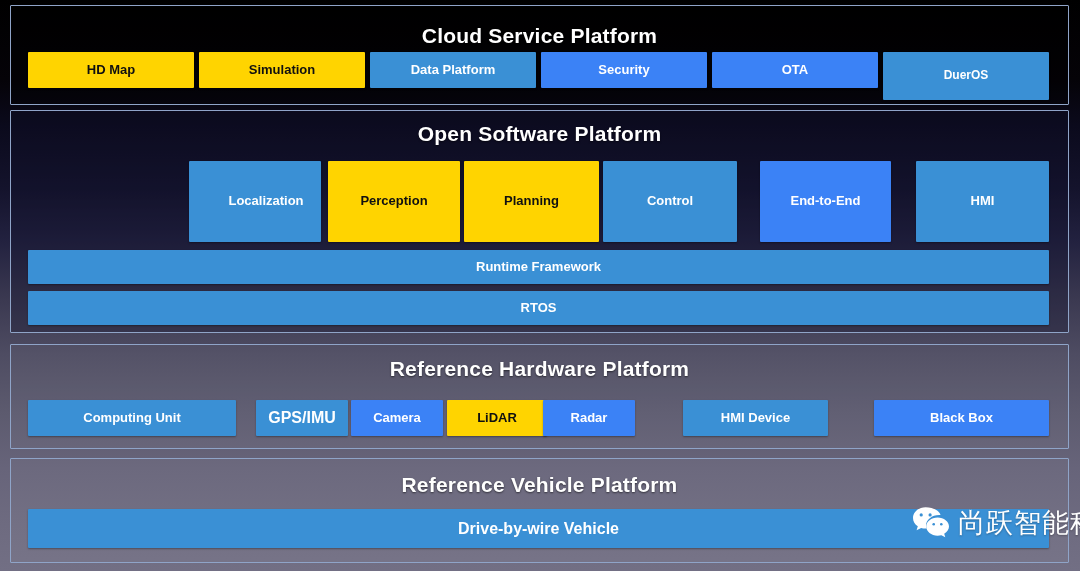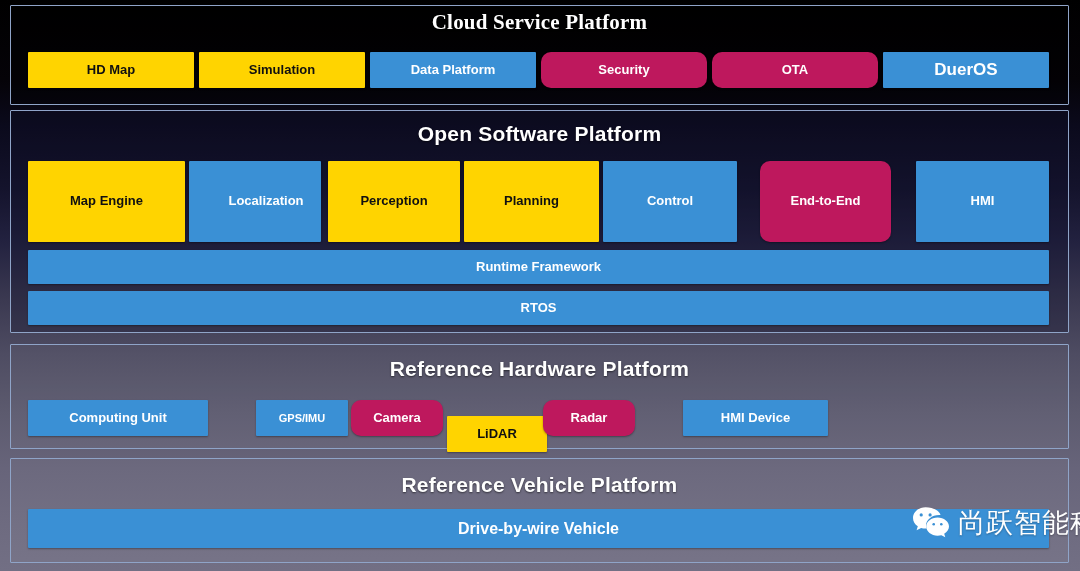--- a/index.html
+++ b/index.html
@@ -49,21 +49,21 @@
     align-items:center;
     justify-content:center;
     font-weight:bold;
     text-align:center;
     line-height:1.1;
     border-radius:1px;
     box-shadow:0 1px 2px rgba(0,0,0,0.35);
   }
   .box.yellow{background:#FFD400;color:#101010;}
   .box.blue{background:#3A90D5;color:#ffffff;}
-  .box.red{background:#be185d;color:#ffffff;border-radius:10px;}
+  .box.red{background:#3b82f6;color:#ffffff;}
 
   
   .watermark{
     position:absolute;
     display:flex;
     align-items:center;
     gap:8px;
     pointer-events:none;
   }
   .wm-text{
@@ -75,48 +75,45 @@
     white-space:nowrap;
   }
   .wm-icon{width:38px;height:34px;display:block;}
 </style>
 </head>
 <body>
 
 <div class="stage">
 
   <div class="panel dark" style="left:10px;top:5px;width:1059px;height:100px;">
-    <div class="panel-title" style="top:4px;font-size:21px;font-family:Liberation Serif, serif;">Cloud Service Platform</div>
+    <div class="panel-title" style="top:18px;font-size:21px;">Cloud Service Platform</div>
 
     <div class="box yellow" style="left:17px;top:46px;width:166px;height:36px;font-size:13px;">
       <span>HD Map</span>
     </div>
     <div class="box yellow" style="left:188px;top:46px;width:166px;height:36px;font-size:13px;">
       <span>Simulation</span>
     </div>
     <div class="box blue" style="left:359px;top:46px;width:166px;height:36px;font-size:13px;">
       <span>Data Platform</span>
     </div>
     <div class="box red" style="left:530px;top:46px;width:166px;height:36px;font-size:13px;">
       <span>Security</span>
     </div>
     <div class="box red" style="left:701px;top:46px;width:166px;height:36px;font-size:13px;">
       <span>OTA</span>
     </div>
-    <div class="box blue" style="left:872px;top:46px;width:166px;height:36px;font-size:17px;">
+    <div class="box blue" style="left:872px;top:46px;width:166px;height:48px;font-size:12px;">
       <span>DuerOS</span>
     </div>
   </div>
 
   <div class="panel mid" style="left:10px;top:110px;width:1059px;height:223px;">
     <div class="panel-title" style="top:11px;font-size:21px;">Open Software Platform</div>
 
-    <div class="box yellow" style="left:17px;top:50px;width:157px;height:81px;font-size:13px;">
-      <span>Map Engine</span>
-    </div>
     <div class="box blue" style="left:178px;top:50px;width:132px;height:81px;font-size:13px;padding-left:22px;">
       <span>Localization</span>
     </div>
     <div class="box yellow" style="left:317px;top:50px;width:132px;height:81px;font-size:13px;">
       <span>Perception</span>
     </div>
     <div class="box yellow" style="left:453px;top:50px;width:135px;height:81px;font-size:13px;text-align:right;">
       <span>Planning</span>
     </div>
     <div class="box blue" style="left:592px;top:50px;width:134px;height:81px;font-size:13px;">
@@ -134,37 +131,40 @@
     </div>
 
     <div class="box blue" style="left:17px;top:180px;width:1021px;height:34px;font-size:13px;">
       <span>RTOS</span>
     </div>
   </div>
 
   <div class="panel light" style="left:10px;top:344px;width:1059px;height:105px;">
     <div class="panel-title" style="top:12px;font-size:21px;">Reference Hardware Platform</div>
 
-    <div class="box blue" style="left:17px;top:55px;width:180px;height:36px;font-size:13px;">
+    <div class="box blue" style="left:17px;top:55px;width:208px;height:36px;font-size:13px;">
       <span>Computing Unit</span>
     </div>
-    <div class="box blue" style="left:245px;top:55px;width:92px;height:36px;font-size:11px;">
+    <div class="box blue" style="left:245px;top:55px;width:92px;height:36px;font-size:16px;">
       <span>GPS/IMU</span>
     </div>
     <div class="box red" style="left:340px;top:55px;width:92px;height:36px;font-size:13px;">
       <span>Camera</span>
     </div>
-    <div class="box yellow" style="left:436px;top:55px;width:100px;height:36px;font-size:13px;margin-top:16px;">
+    <div class="box yellow" style="left:436px;top:55px;width:100px;height:36px;font-size:13px;">
       <span>LiDAR</span>
     </div>
     <div class="box red" style="left:532px;top:55px;width:92px;height:36px;font-size:13px;">
       <span>Radar</span>
     </div>
     <div class="box blue" style="left:672px;top:55px;width:145px;height:36px;font-size:13px;">
       <span>HMI Device</span>
+    </div>
+    <div class="box red" style="left:863px;top:55px;width:175px;height:36px;font-size:13px;">
+      <span>Black Box</span>
     </div>
   </div>
 
   <div class="panel light" style="left:10px;top:458px;width:1059px;height:105px;padding-left:28px;">
     <div class="panel-title" style="top:14px;font-size:21px;">Reference Vehicle Platform</div>
 
     <div class="box blue" style="left:17px;top:50px;width:1021px;height:39px;font-size:16px;">
       <span>Drive-by-wire Vehicle</span>
     </div>
   </div>

